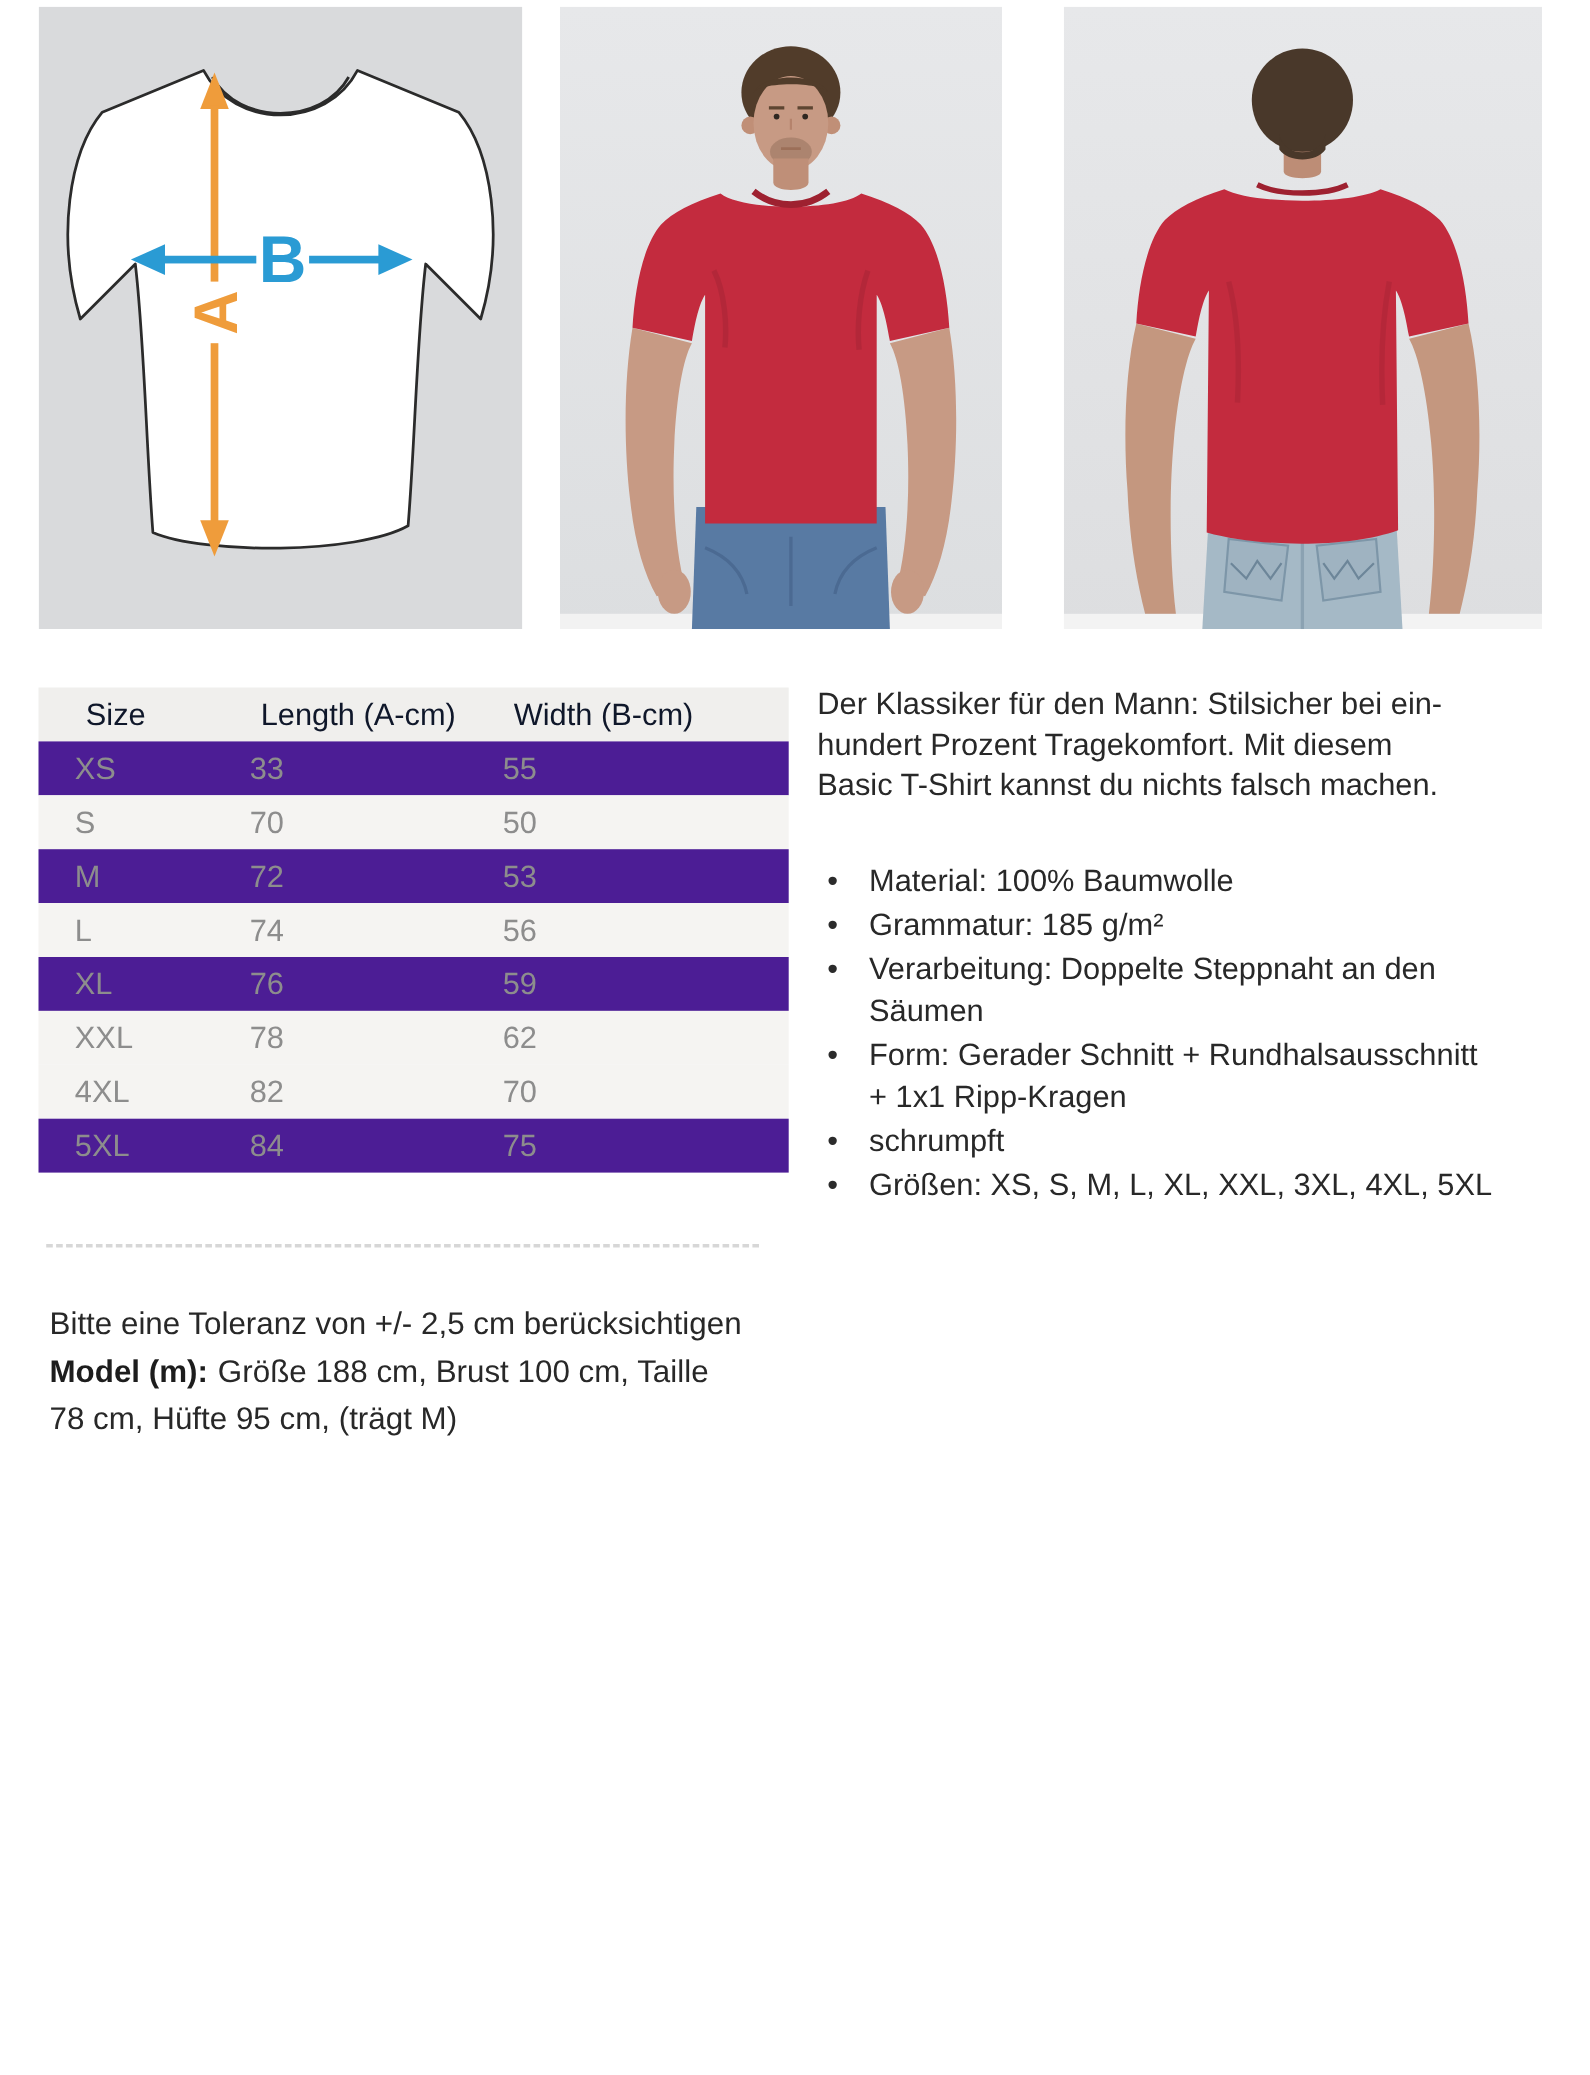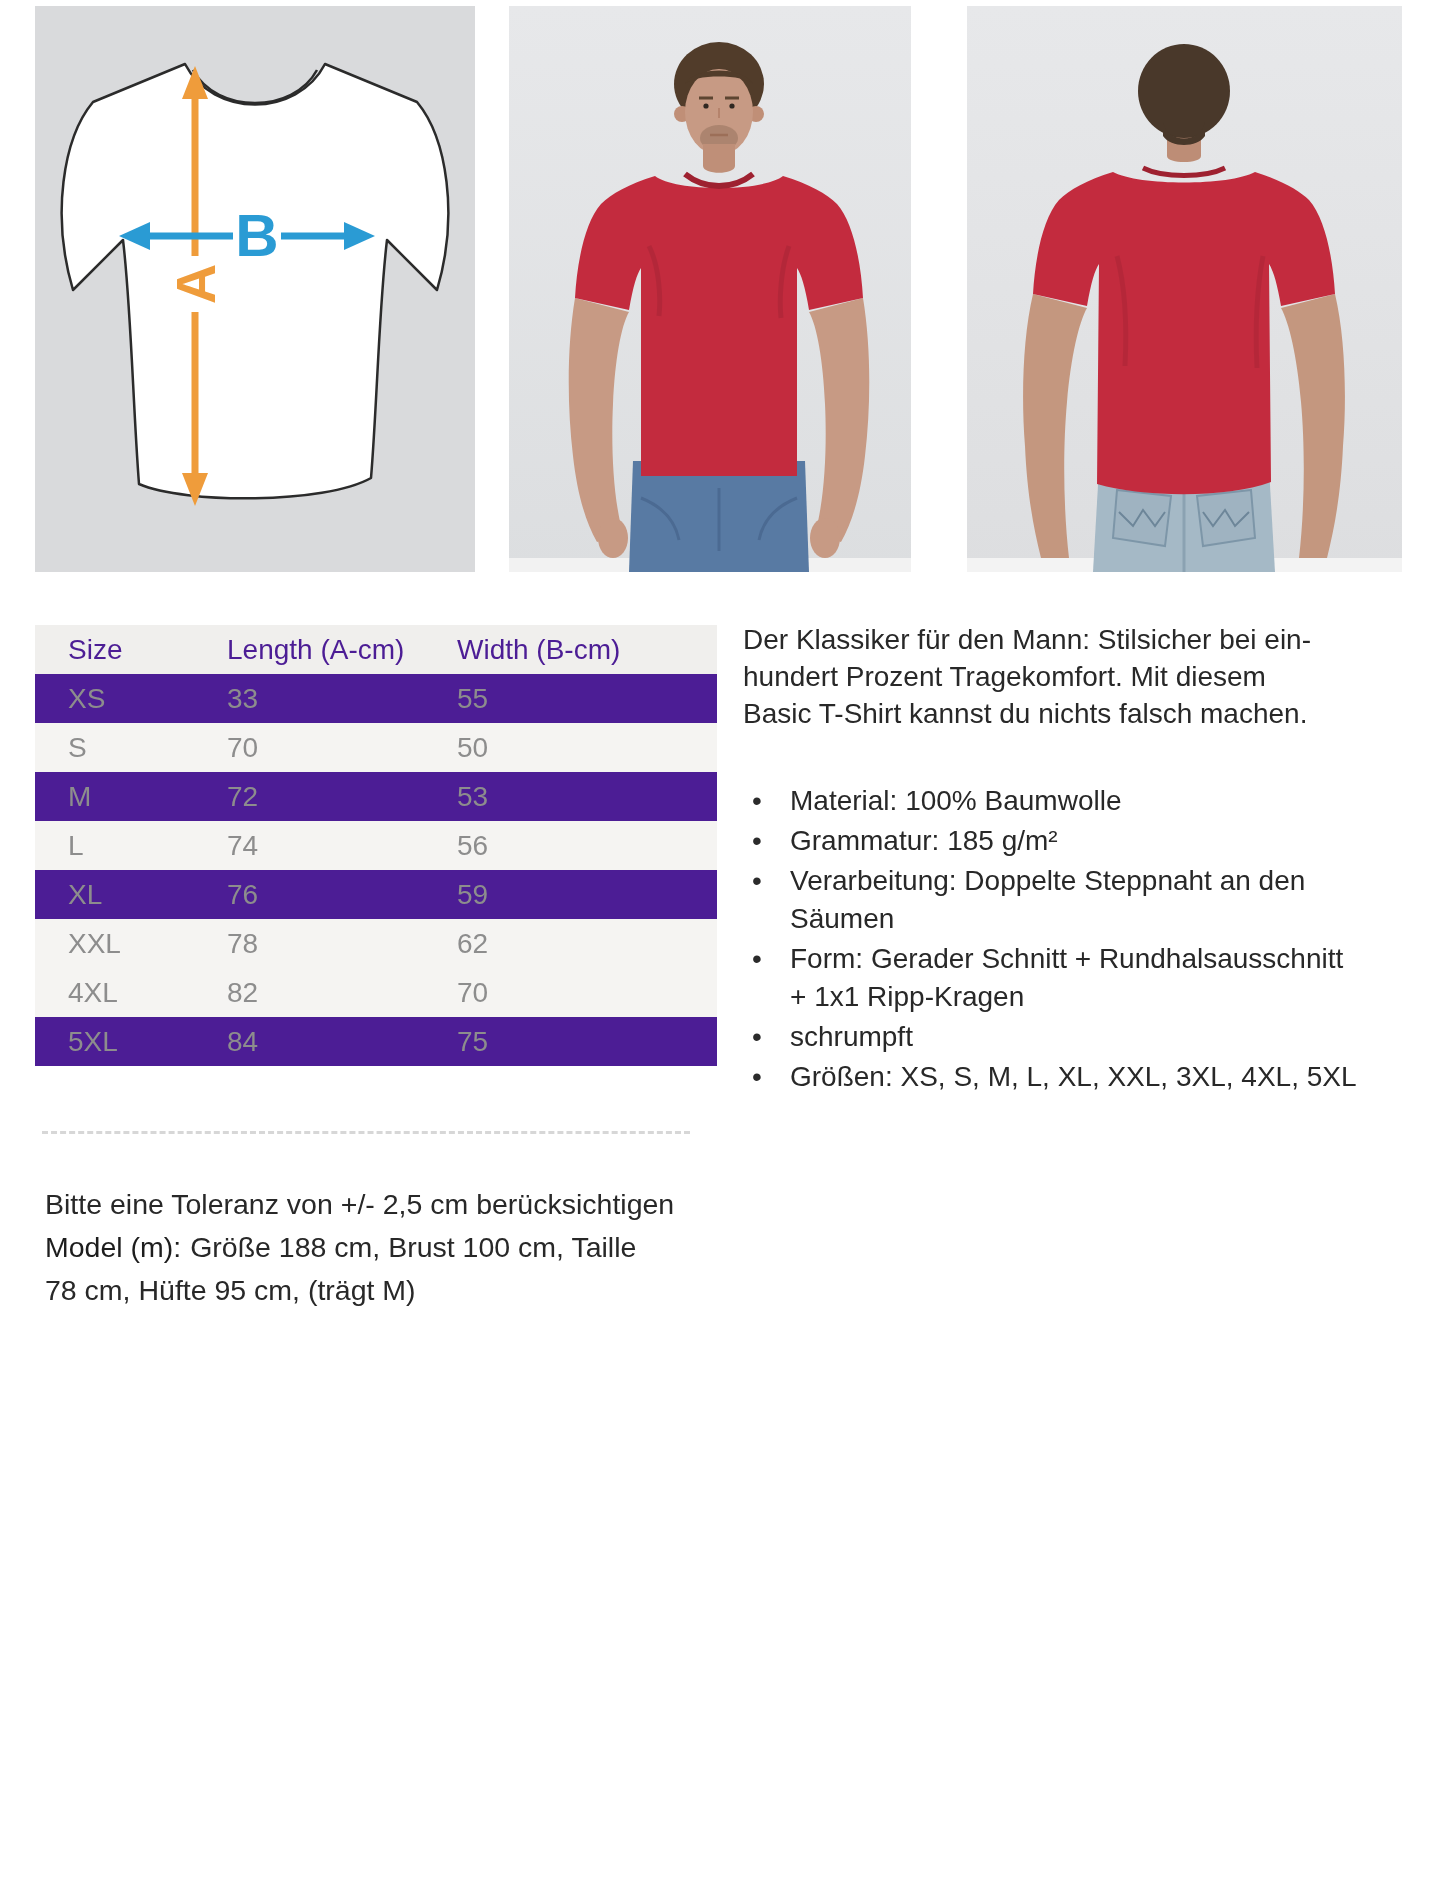--- a/index.html
+++ b/index.html
@@ -10,37 +10,37 @@
   .img-box svg{display:block;}
   .diagram{left:35px;width:440px;}
   .photo-front{left:509px;width:402px;}
   .photo-back{left:967px;width:435px;}
 
   
   .size-table{position:absolute;left:35px;top:625px;width:682px;font-size:28px;color:#8d8d8d;}
   .t-row{display:grid;grid-template-columns:192px 230px 260px;height:49px;align-items:center;}
   .t-row > div{white-space:nowrap;}
   .t-row > div:first-child{padding-left:33px;}
-  .t-head{background:#f0efed;color:#4c1d95;}
+  .t-head{background:#f0efed;color:#0f172a;padding-left:10px;}
   .r-odd{background:#4c1d95;}
   .r-even{background:#f5f4f2;}
   .table-dash{position:absolute;left:42px;top:1131px;width:648px;border-top:3px dashed #d7d7d7;}
 
   
   .description{position:absolute;left:743px;top:621px;width:650px;color:#282828;font-size:28px;}
   .intro-line{white-space:nowrap;line-height:37px;}
   .bullets{list-style:none;margin:50px 0 0 0;padding:0;}
   .bullet{position:relative;padding-left:47px;margin-bottom:2px;}
   .bullet::before{content:"\2022";position:absolute;left:9px;top:0;line-height:38px;color:#2b2b2b;}
   .bullet-line{white-space:nowrap;line-height:38px;}
 
   
   .notes{position:absolute;left:45px;top:1183px;color:#282828;font-size:28.5px;}
   .note-line{white-space:nowrap;line-height:43px;}
-  .note-line b{font-weight:400;color:#1d1d1d;margin-right:9px;}
+  .note-line b{font-weight:700;color:#1d1d1d;margin-right:9px;}
 </style>
 </head>
 <body>
 
 <div class="page">
 
   <div class="img-box diagram">
     <svg width="440" height="566" viewBox="0 0 440 566">
       <rect x="0" y="0" width="440" height="566" fill="#d9dadc"></rect>
 

